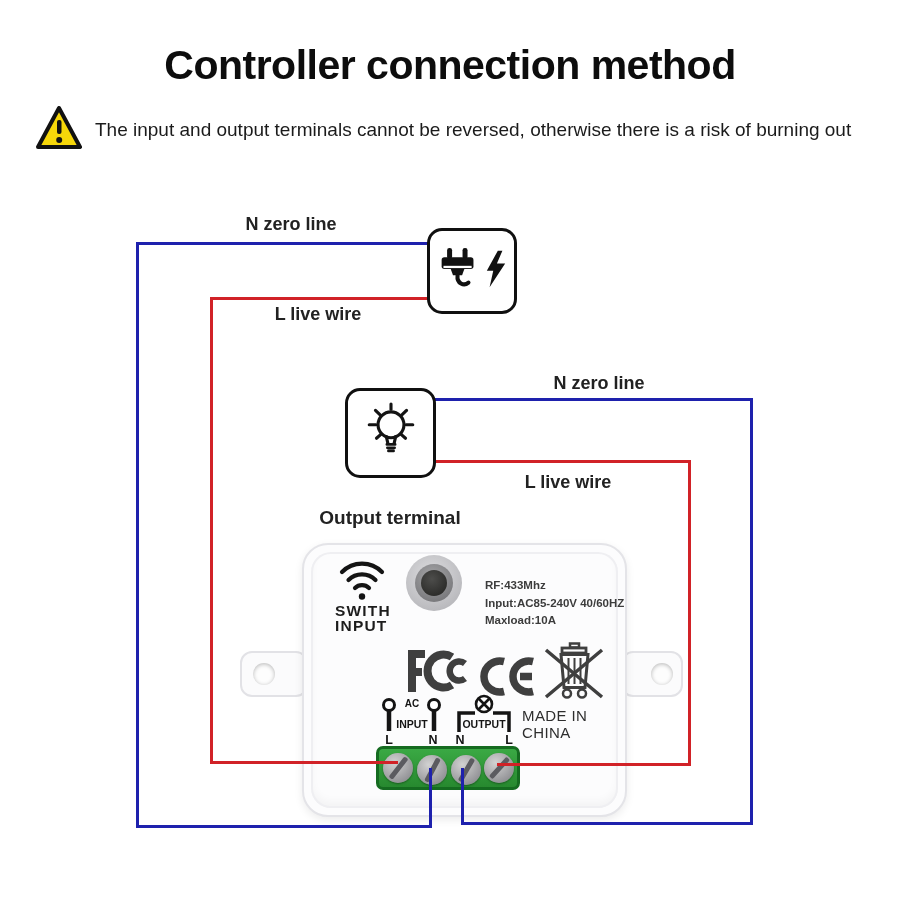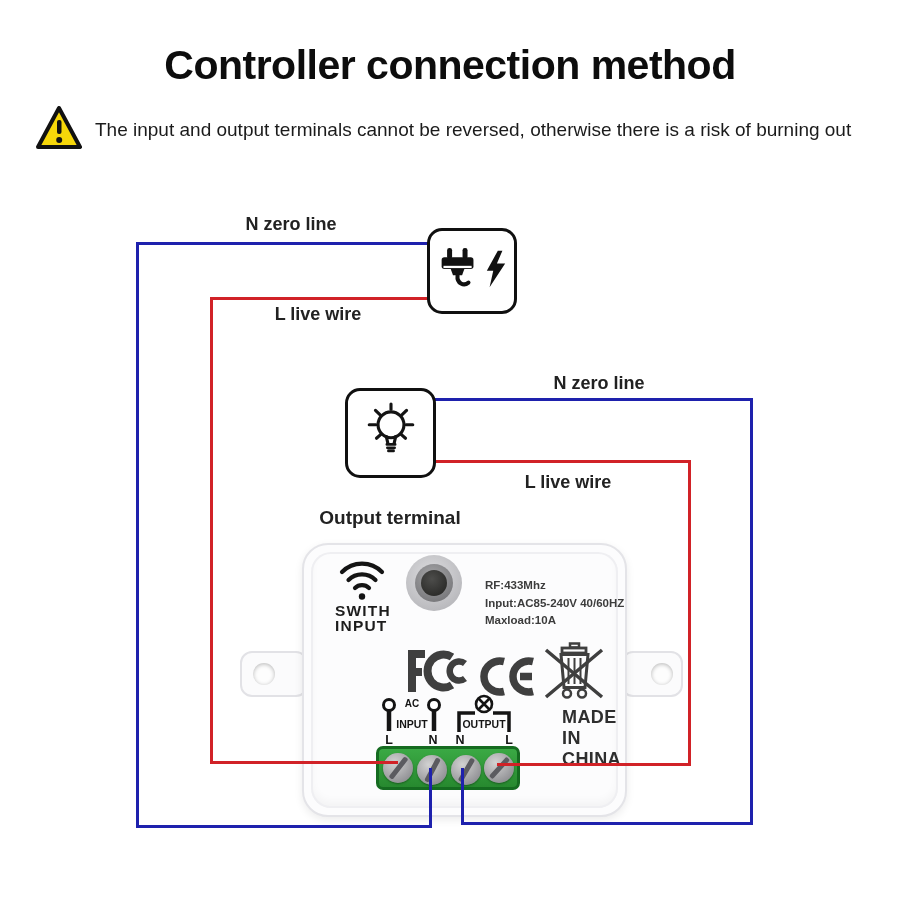--- a/index.html
+++ b/index.html
@@ -35,21 +35,21 @@
   .specs{left:181px;top:32px;font-size:11.5px;font-weight:bold;color:#3c3c3c;line-height:17.5px;}
   .btn-outer{left:102px;top:10px;width:56px;height:56px;border-radius:50%;
              background:radial-gradient(circle at 45% 38%,#dedee0,#b9b9bd 75%);}
   .btn-mid{left:111px;top:19px;width:38px;height:38px;border-radius:50%;
            background:radial-gradient(circle at 45% 35%,#a8a8aa,#77777a 80%);}
   .btn-in{left:117px;top:25px;width:26px;height:26px;border-radius:50%;
           background:radial-gradient(circle at 42% 35%,#4d4d4b,#282826 85%);}
   .rohs{left:27px;top:99px;width:72px;height:46px;}
   .rohstext{position:absolute;left:0;bottom:0;font-size:23px;font-weight:bold;color:#3a3a3a;
             letter-spacing:0.5px;}
-  .madein{left:218px;top:162px;font-size:18px;font-weight:bold;color:#2e2e2e;letter-spacing:0.4px;margin-left:40px;}
+  .madein{left:218px;top:162px;font-size:15px;font-weight:normal;color:#2e2e2e;letter-spacing:0.4px;}
   .tblock{left:72px;top:201px;width:144px;height:44px;border-radius:7px;z-index:4;
           background:linear-gradient(#3aa944,#27892f);border:3px solid #156b20;box-sizing:border-box;}
   .screw{position:absolute;width:30px;height:30px;border-radius:50%;
          background:radial-gradient(circle at 38% 32%,#d2d2d2,#8e8e92 80%);
          box-shadow:0 1px 2px rgba(0,0,0,0.35);overflow:hidden;}
   .slot{position:absolute;left:13px;top:2px;width:5px;height:26px;background:#5b5b60;
         transform:rotate(38deg);border-radius:2px;}
 </style>
 </head>
 <body>

